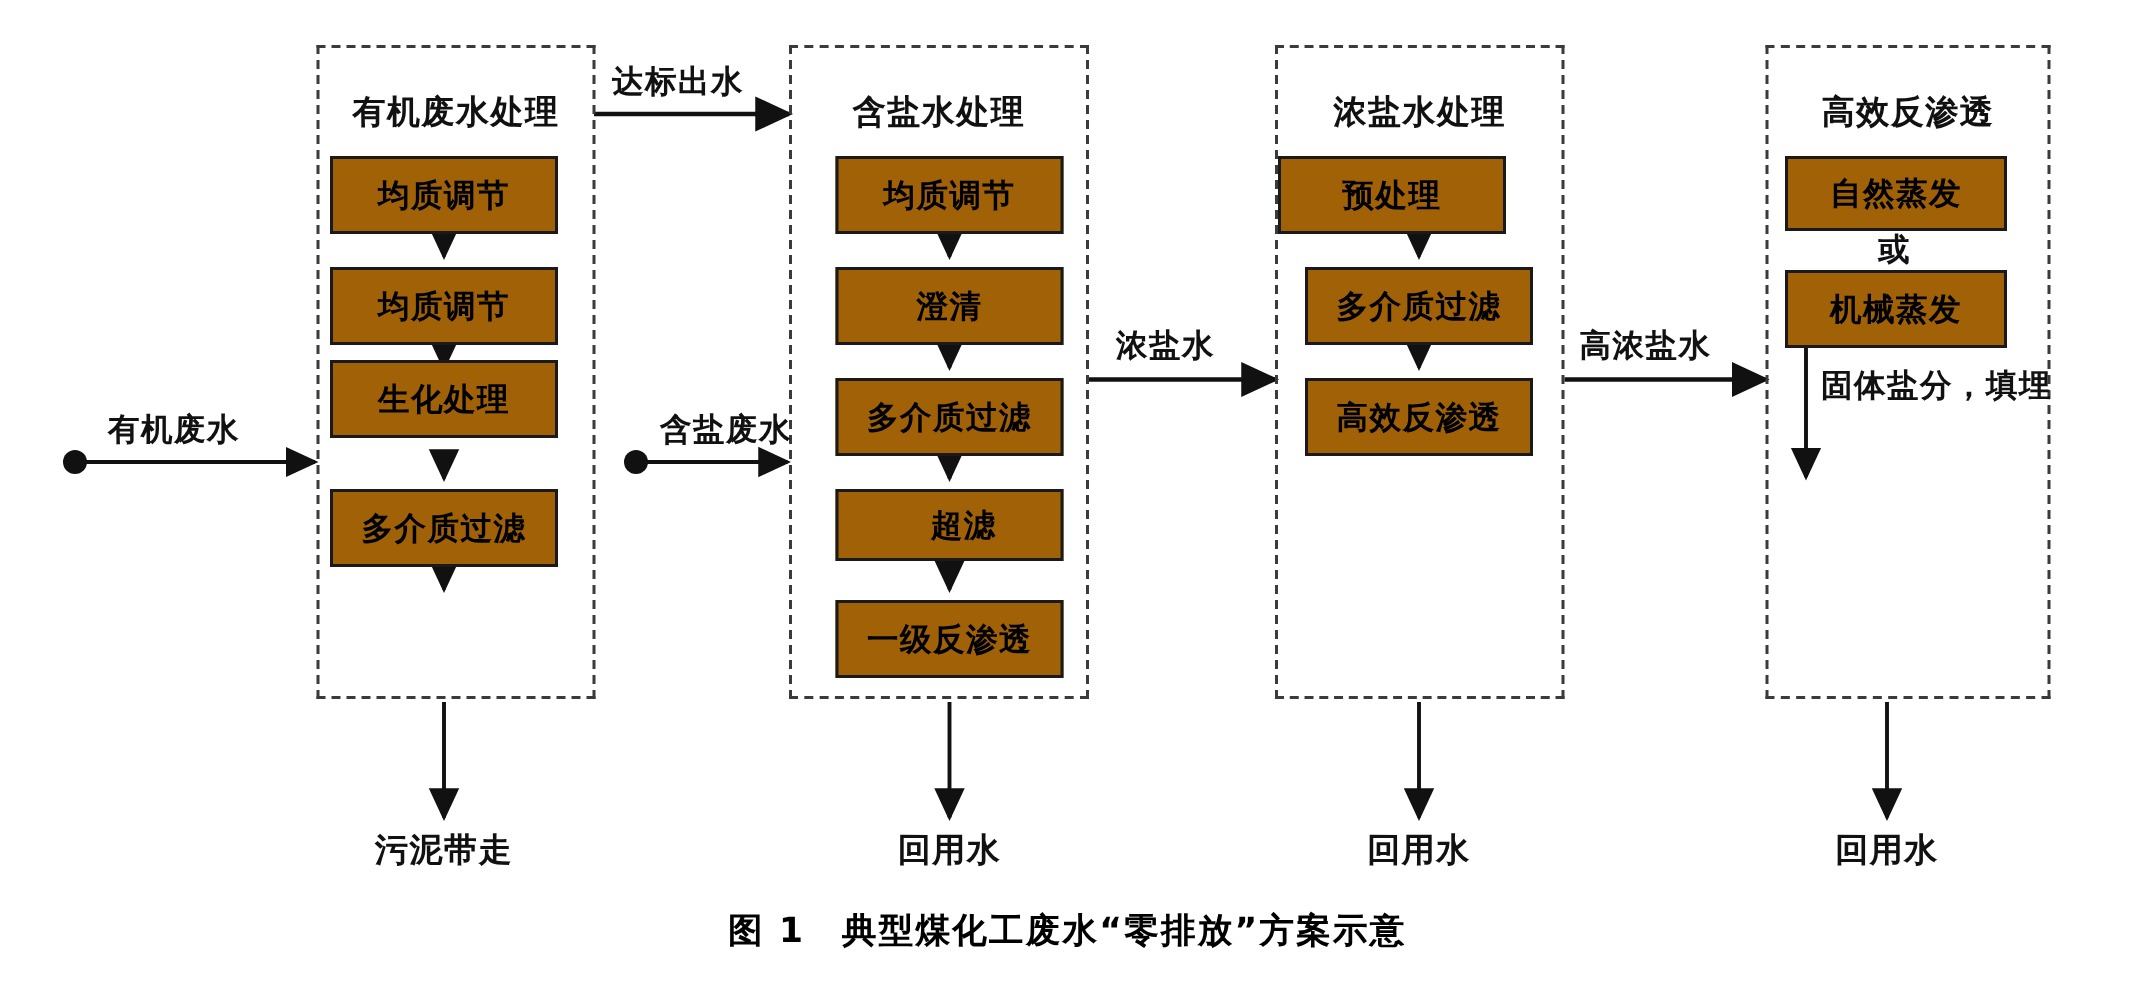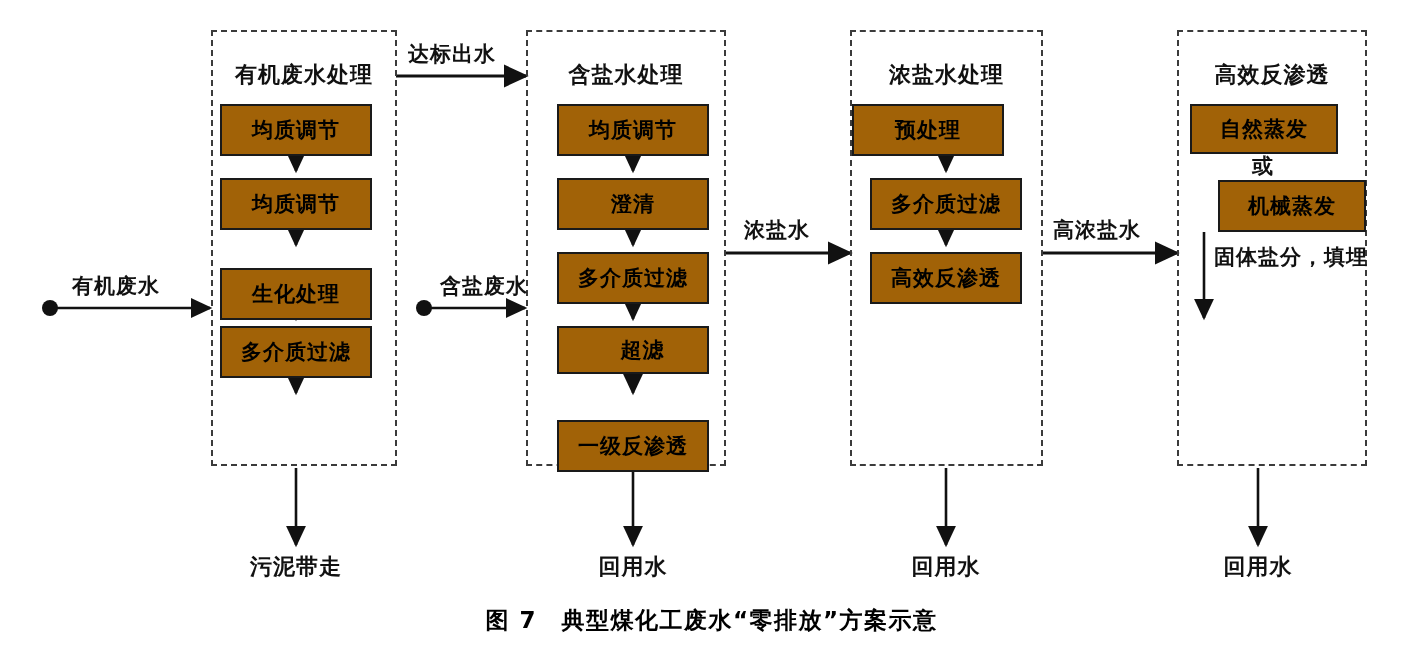--- a/index.html
+++ b/index.html
@@ -140,55 +140,55 @@
       <line x1="946" y1="468" x2="946" y2="545"></line>
       <line x1="1258" y1="468" x2="1258" y2="545"></line>
     </g>
   </svg>
 
   <div class="group" style="left:211px;top:30px;width:186px;height:436px;"></div>
   <div class="group-title" style="left:211px;top:60px;width:186px;">有机废水处理</div>
 
   <div class="pbox" style="left:220px;top:104px;width:152px;height:52px;">均质调节</div>
   <div class="pbox" style="left:220px;top:178px;width:152px;height:52px;">均质调节</div>
-  <div class="pbox" style="left:220px;top:268px;width:152px;height:52px;">生化处理</div>
+  <div class="pbox" style="left:220px;top:240px;width:152px;height:52px;">生化处理</div>
   <div class="pbox" style="left:220px;top:326px;width:152px;height:52px;">多介质过滤</div>
 
   <div class="group" style="left:526px;top:30px;width:200px;height:436px;"></div>
   <div class="group-title" style="left:526px;top:60px;width:200px;">含盐水处理</div>
 
   <div class="pbox" style="left:557px;top:104px;width:152px;height:52px;">均质调节</div>
   <div class="pbox" style="left:557px;top:178px;width:152px;height:52px;">澄清</div>
   <div class="pbox" style="left:557px;top:252px;width:152px;height:52px;">多介质过滤</div>
   <div class="pbox" style="left:557px;top:326px;width:152px;height:48px;padding-left:19px;">超滤</div>
-  <div class="pbox" style="left:557px;top:420px;width:152px;height:52px;">一级反渗透</div>
+  <div class="pbox" style="left:557px;top:400px;width:152px;height:52px;">一级反渗透</div>
 
   <div class="group" style="left:850px;top:30px;width:193px;height:436px;"></div>
   <div class="group-title" style="left:850px;top:60px;width:193px;">浓盐水处理</div>
 
   <div class="pbox" style="left:852px;top:104px;width:152px;height:52px;">预处理</div>
   <div class="pbox" style="left:870px;top:178px;width:152px;height:52px;">多介质过滤</div>
   <div class="pbox" style="left:870px;top:252px;width:152px;height:52px;">高效反渗透</div>
 
   <div class="group" style="left:1177px;top:30px;width:190px;height:436px;"></div>
   <div class="group-title" style="left:1177px;top:60px;width:190px;">高效反渗透</div>
 
   <div class="pbox" style="left:1190px;top:104px;width:148px;height:50px;">自然蒸发</div>
   <div class="flabel" style="left:1252px;top:152px;font-size:21px;">或</div>
-  <div class="pbox" style="left:1190px;top:180px;width:148px;height:52px;margin-left:28px;">机械蒸发</div>
+  <div class="pbox" style="left:1190px;top:180px;width:148px;height:52px;">机械蒸发</div>
 
   <div class="flabel" style="left:1214px;top:243px;">固体盐分，填埋</div>
 
   <div class="flabel" style="left:72px;top:272px;">有机废水</div>
   <div class="flabel" style="left:440px;top:272px;">含盐废水</div>
 
   <div class="flabel" style="left:408px;top:40px;">达标出水</div>
   <div class="flabel" style="left:744px;top:216px;">浓盐水</div>
   <div class="flabel" style="left:1053px;top:216px;">高浓盐水</div>
 
   <div class="olabel" style="left:216px;top:552px;width:160px;">污泥带走</div>
   <div class="olabel" style="left:563px;top:552px;width:140px;">回用水</div>
   <div class="olabel" style="left:876px;top:552px;width:140px;">回用水</div>
   <div class="olabel" style="left:1188px;top:552px;width:140px;">回用水</div>
 
-  <div class="caption" style="top:605px;">图 7　典型煤化工废水“零排放”方案示意</div>
+  <div class="caption" style="top:605px;">图 1　典型煤化工废水“零排放”方案示意</div>
 
 </div>
 
 </body></html>

